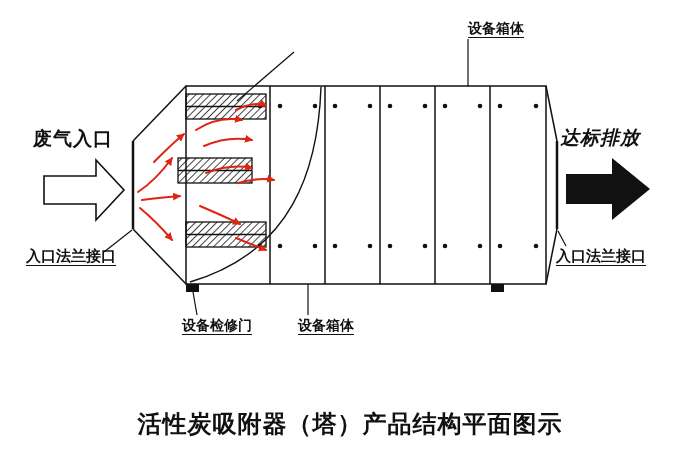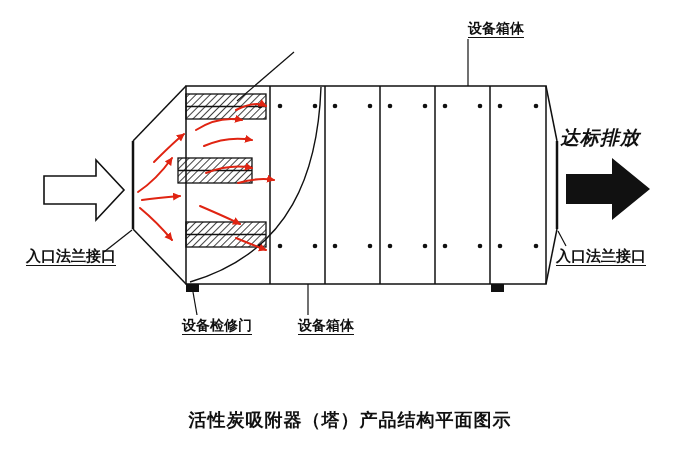--- a/index.html
+++ b/index.html
@@ -4,21 +4,21 @@
 <style>
   html,body{margin:0;padding:0;background:#fff;}
   body{font-family:"Liberation Sans","DejaVu Sans",sans-serif;}
   .stage{position:relative;width:700px;height:471px;background:#fff;overflow:hidden;}
   .stage svg{position:absolute;left:0;top:0;}
   .lbl{position:absolute;color:#111;font-weight:bold;white-space:nowrap;line-height:1.15;}
   .lbl.u{border-bottom:1.5px solid #111;padding-bottom:1px;}
   .big{font-size:19px;letter-spacing:1px;}
   .med{font-size:14px;}
   .sm{font-size:15px;}
-  .title{position:absolute;left:0;right:0;text-align:center;font-size:18px;font-weight:bold;color:#111;letter-spacing:1px;}
+  .title{position:absolute;left:0;right:0;text-align:center;font-size:24px;font-weight:bold;color:#111;letter-spacing:1px;}
 </style>
 </head>
 <body>
 
 <div class="stage">
 
   <svg width="700" height="471" viewBox="0 0 700 471">
     <defs>
       <pattern id="hatch" width="5" height="5" patternUnits="userSpaceOnUse" patternTransform="rotate(45)">
         <line x1="0" y1="0" x2="0" y2="5" stroke="#111" stroke-width="1.6"></line>
@@ -109,20 +109,21 @@
       <path d="M196,130 C210,121 226,117 242,120" marker-end="url(#flowHead)"></path>
       <path d="M236,110 C248,104 258,102 266,106" marker-end="url(#flowHead)"></path>
       <path d="M204,146 C220,139 236,137 252,140" marker-end="url(#flowHead)"></path>
       <path d="M206,173 C222,167 238,165 252,168" marker-end="url(#flowHead)"></path>
       <path d="M238,183 C252,179 264,178 274,180" marker-end="url(#flowHead)"></path>
       <path d="M200,206 C214,212 228,218 240,224" marker-end="url(#flowHead)"></path>
       <path d="M236,238 C248,243 258,247 266,250" marker-end="url(#flowHead)"></path>
     </g>
   </svg>
 
+  <div class="lbl big" style="left:33px;  top:128px;">废气入口</div>
   <div class="lbl big" style="left:560px; top:127px;font-style:italic;">达标排放</div>
   <div class="lbl med u" style="left:468px; top:20px;">设备箱体</div>
   <div class="lbl sm u" style="left:26px;  top:247px;">入口法兰接口</div>
   <div class="lbl sm u" style="left:556px; top:247px;">入口法兰接口</div>
   <div class="lbl med u" style="left:182px; top:317px;">设备检修门</div>
   <div class="lbl med u" style="left:298px; top:317px;">设备箱体</div>
 
   <div class="title" style="top:408px;">活性炭吸附器（塔）产品结构平面图示</div>
 </div>
 

